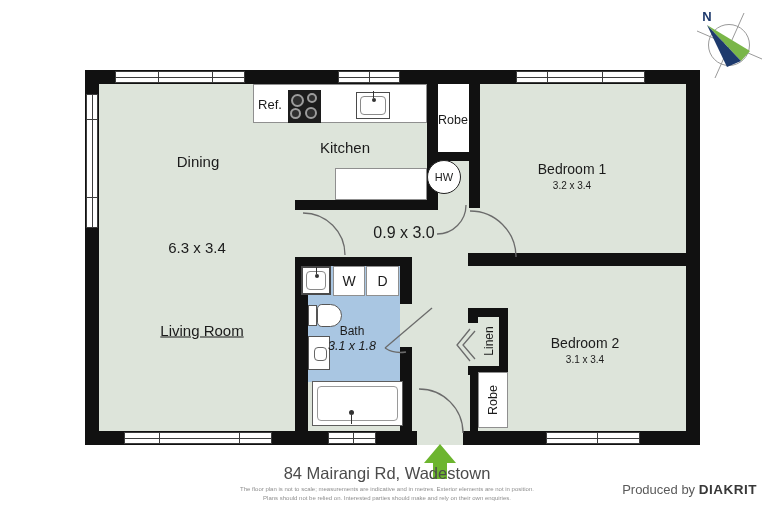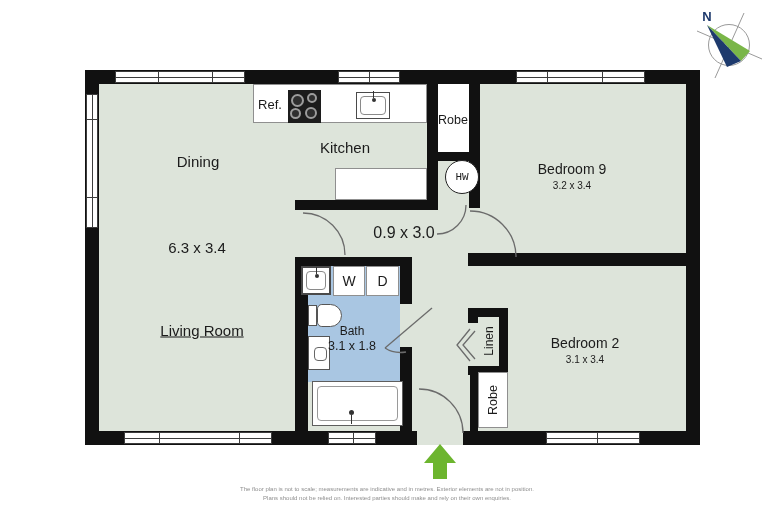--- a/index.html
+++ b/index.html
@@ -120,21 +120,21 @@
   </div>
   <div class="abs sinkbox" style="left:356px;top:92px;width:34px;height:27px;">
     <div class="inner"></div>
     <div class="tapdot" style="left:15px;top:5px;"></div>
     <div class="tapline" style="left:16px;top:-2px;height:7px;"></div>
   </div>
   <div class="abs box" style="left:335px;top:168px;width:92px;height:32px;"></div>
 
   <div class="abs" style="left:438px;top:84px;width:31px;height:68px;background:#fff;"></div>
   <div class="lbl" style="left:453px;top:120px;font-size:12.5px;">Robe</div>
-  <div class="abs hwcircle" style="left:445px;top:160px;width:34px;height:34px;font-family:Liberation Mono, monospace;">
+  <div class="abs hwcircle" style="left:427px;top:160px;width:34px;height:34px;">
     <span>HW</span>
   </div>
 
   <div class="abs sinkbox" style="left:301px;top:266px;width:30px;height:29px;border-width:2px;">
     <div class="inner"></div>
     <div class="tapdot" style="left:12px;top:6px;"></div>
     <div class="tapline" style="left:13px;top:-1px;height:7px;"></div>
   </div>
   <div class="abs box wd" style="left:333px;top:266px;width:32px;height:30px;">
     <span>W</span>
@@ -153,26 +153,26 @@
     <div class="tapdot" style="left:36px;top:28px;width:5px;height:5px;"></div>
     <div class="tapline" style="left:38px;top:33px;height:9px;"></div>
   </div>
 
   <div class="abs box" style="left:478px;top:372px;width:30px;height:56px;"></div>
 
   <div class="lbl" style="left:198px;top:161px;">Dining</div>
   <div class="lbl dims" style="left:197px;top:247px;font-size:15px;">6.3 x 3.4</div>
   <div class="lbl" style="left:345px;top:147px;">Kitchen</div>
   <div class="lbl" style="left:202px;top:330px;text-decoration:underline;">Living Room</div>
-  <div class="lbl" style="left:572px;top:169px;font-size:14px;">Bedroom 9</div>
+  <div class="lbl" style="left:572px;top:169px;font-size:14px;">Bedroom 1</div>
   <div class="lbl dims" style="left:572px;top:186px;">3.2 x 3.4</div>
   <div class="lbl" style="left:585px;top:343px;font-size:14px;">Bedroom 2</div>
   <div class="lbl dims" style="left:585px;top:360px;">3.1 x 3.4</div>
   <div class="lbl" style="left:352px;top:331px;font-size:12px;">Bath</div>
-  <div class="lbl dims" style="left:352px;top:346px;font-size:12.5px;">3.1 x 1.8</div>
+  <div class="lbl dims" style="left:352px;top:346px;font-size:12.5px;font-style:italic;">3.1 x 1.8</div>
   <div class="lbl dims" style="left:395px;top:233px;font-size:16px;margin-left:9px;">0.9 x 3.0</div>
   <div class="lbl rot" style="left:489px;top:341px;font-size:12px;">Linen</div>
   <div class="lbl rot" style="left:493px;top:400px;font-size:12.5px;">Robe</div>
 
   <svg class="overlay" width="768" height="512" viewBox="0 0 768 512">
     <path class="arc" d="M303,213 A42,42 0 0 1 345,255"></path>
     <path class="arc" d="M466,205 A29,29 0 0 1 437,234"></path>
     <path class="arc" d="M470,211 A46,46 0 0 1 516,257"></path>
     <path class="arc" d="M419,389 A44,44 0 0 1 463,433"></path>
     <path class="arc" d="M432,308 L385,348"></path>
@@ -183,16 +183,21 @@
     <g>
       <circle class="thin" cx="729" cy="45" r="20.5" fill="#ffffff"></circle>
       <line class="thin" x1="697" y1="31" x2="762" y2="59"></line>
       <line class="thin" x1="744" y1="13" x2="715" y2="78"></line>
       <polygon class="needle-g" points="707,25 750,51 741,61"></polygon>
       <polygon class="needle-n" points="707,25 741,61 727,67"></polygon>
     </g>
   </svg>
   <div class="compass-n" style="left:707px;top:16px;">N</div>
 
+  <div class="address">84 Mairangi Rd, Wadestown</div>
   <div class="disc" style="top:486px;">The floor plan is not to scale; measurements are indicative and in metres. Exterior elements are not in position.</div>
   <div class="disc" style="top:495px;">Plans should not be relied on. Interested parties should make and rely on their own enquiries.</div>
+  <div class="credit">
+    <span>Produced by</span>
+    <b>DIAKRIT</b>
+  </div>
 
 </div>
 
 </body></html>

